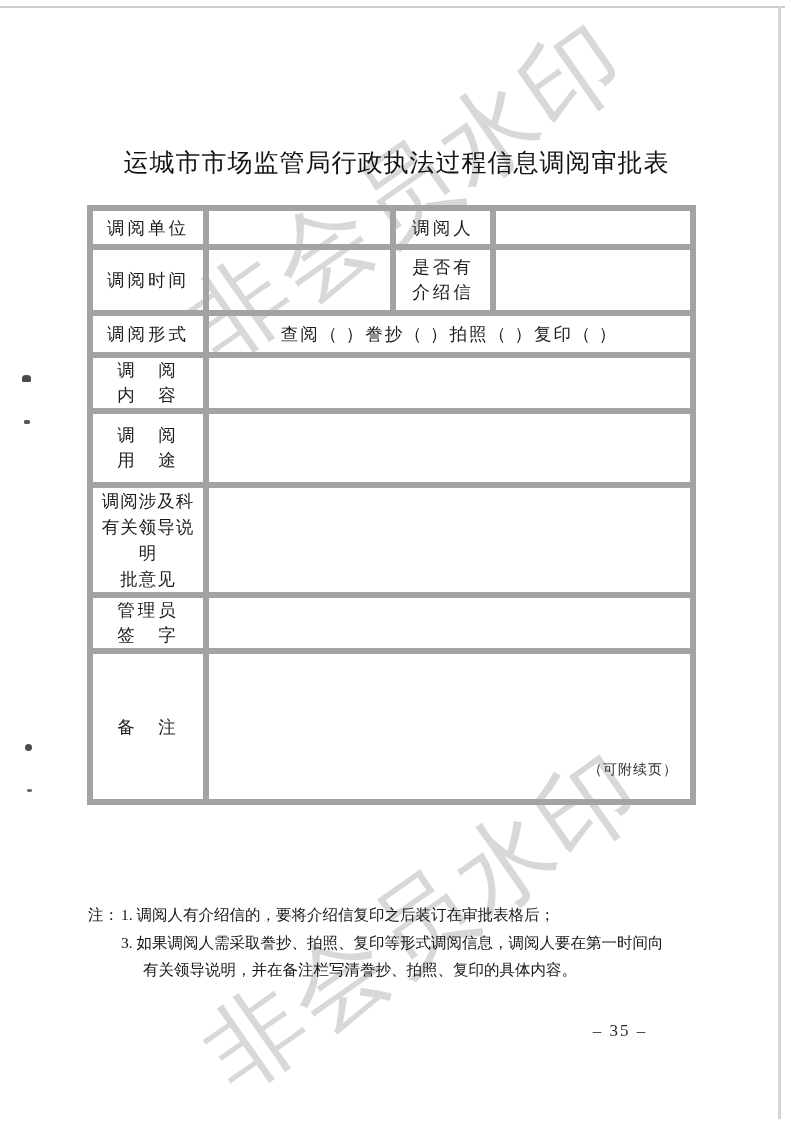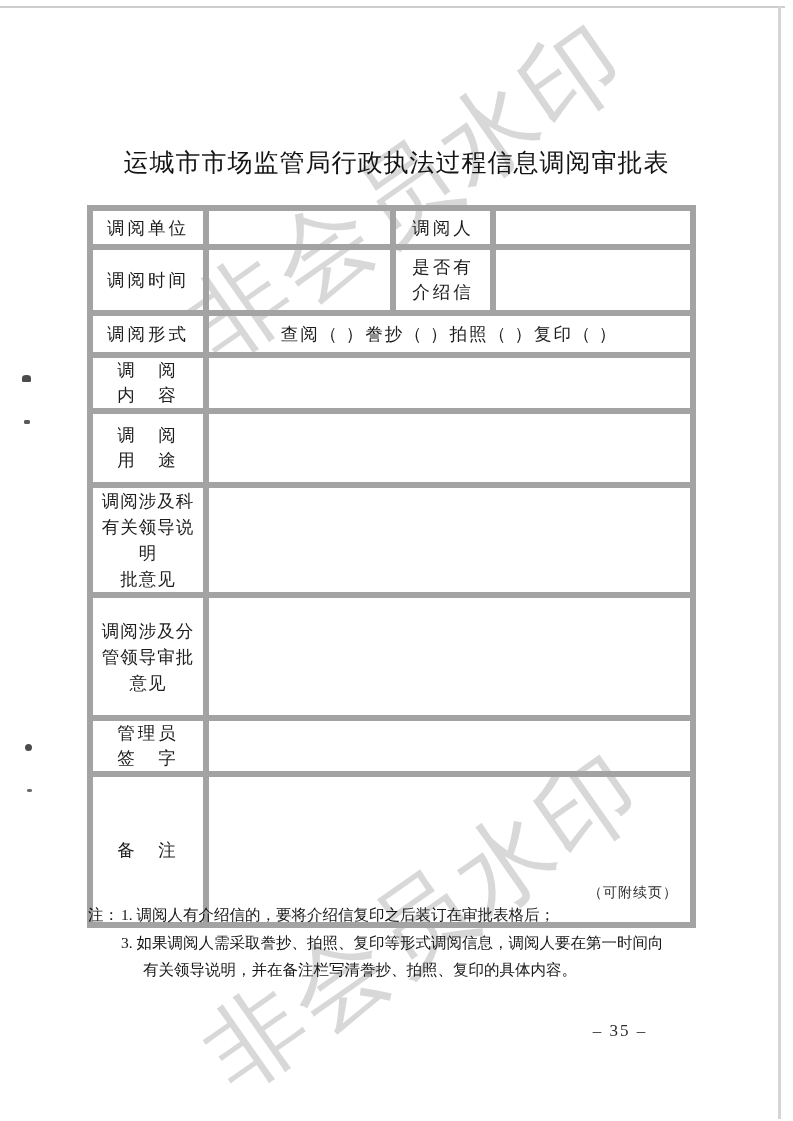--- a/index.html
+++ b/index.html
@@ -142,28 +142,20 @@
       <td colspan="3"></td>
     </tr>
     <tr style="height:93px">
       <td class="label-cell approval-label">
         <span class="lbl-line">调阅涉及科</span>
         <span class="lbl-line">有关领导说明</span>
         <span class="lbl-line">批意见</span>
       </td>
       <td colspan="3"></td>
     </tr>
-    <tr style="height:123px">
-      <td class="label-cell approval-label">
-        <span class="lbl-line">调阅涉及分</span>
-        <span class="lbl-line">管领导审批</span>
-        <span class="lbl-line">意见</span>
-      </td>
-      <td colspan="3"></td>
-    </tr>
     <tr style="height:51px">
       <td class="label-cell">
         <span class="lbl-line">管理员</span>
         <span class="lbl-line">签　字</span>
       </td>
       <td colspan="3"></td>
     </tr>
     <tr style="height:151px">
       <td class="label-cell">备　注</td>
       <td colspan="3" class="remark-cell">

